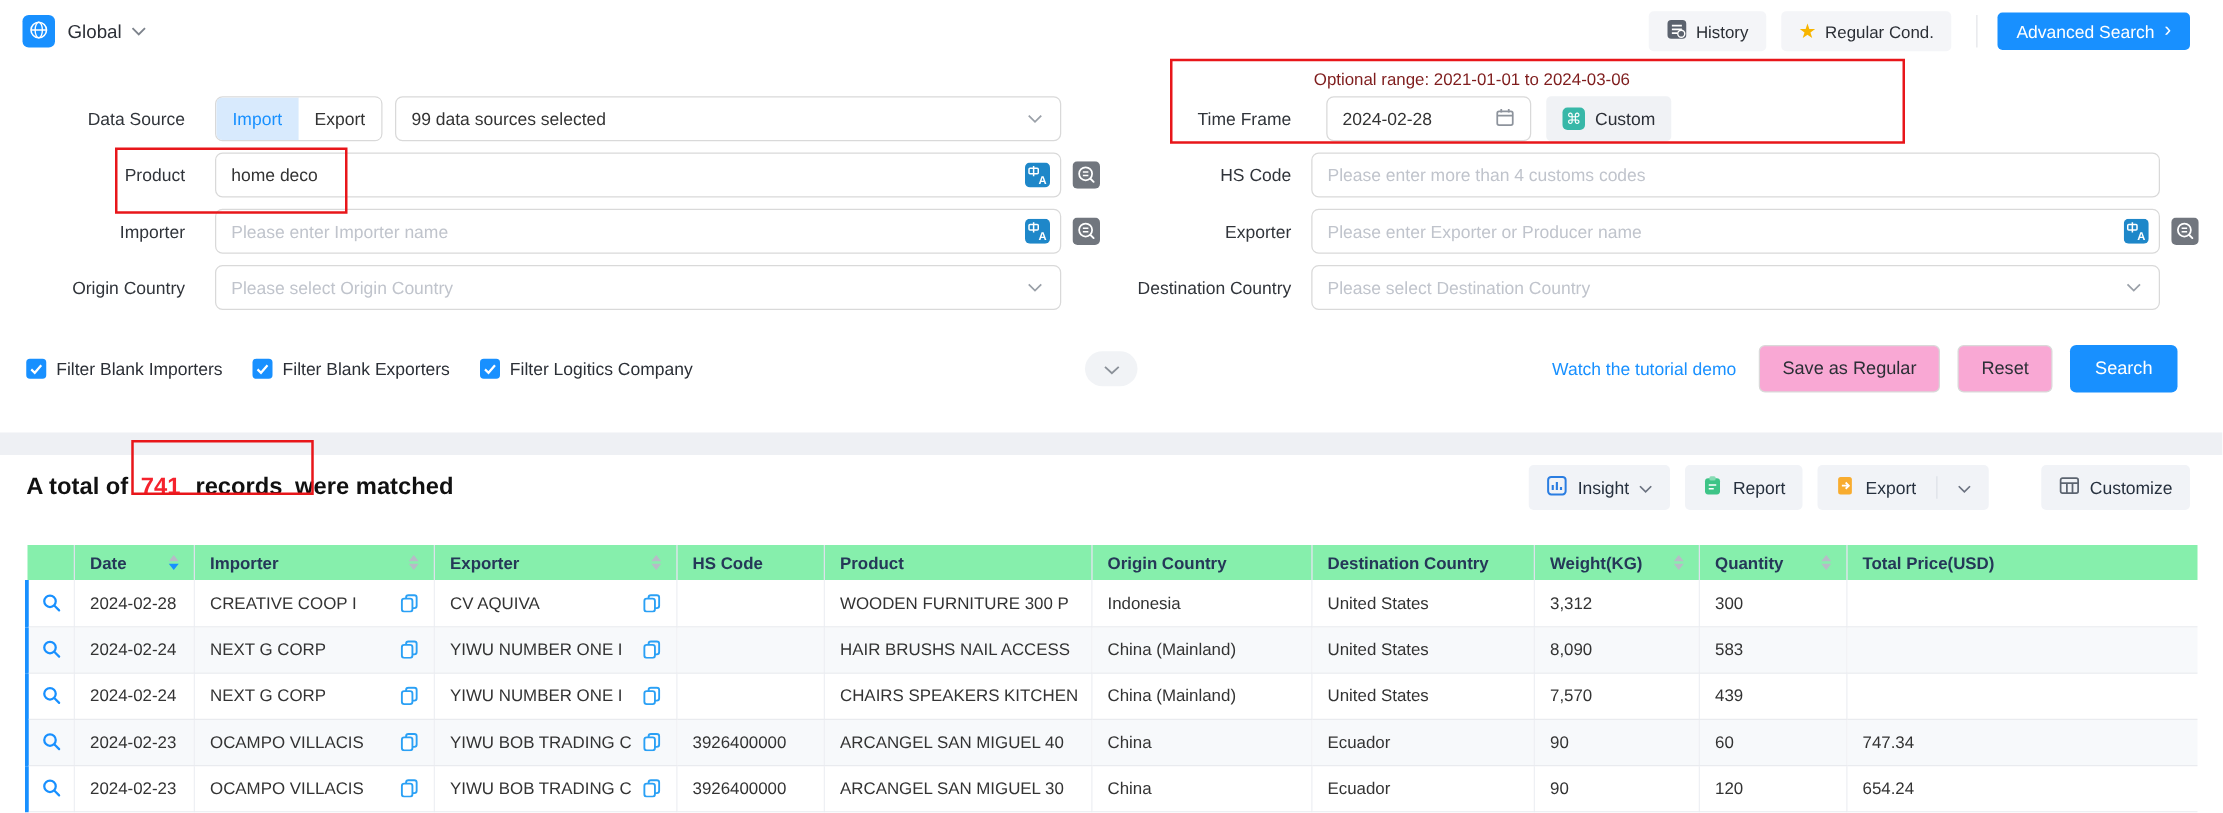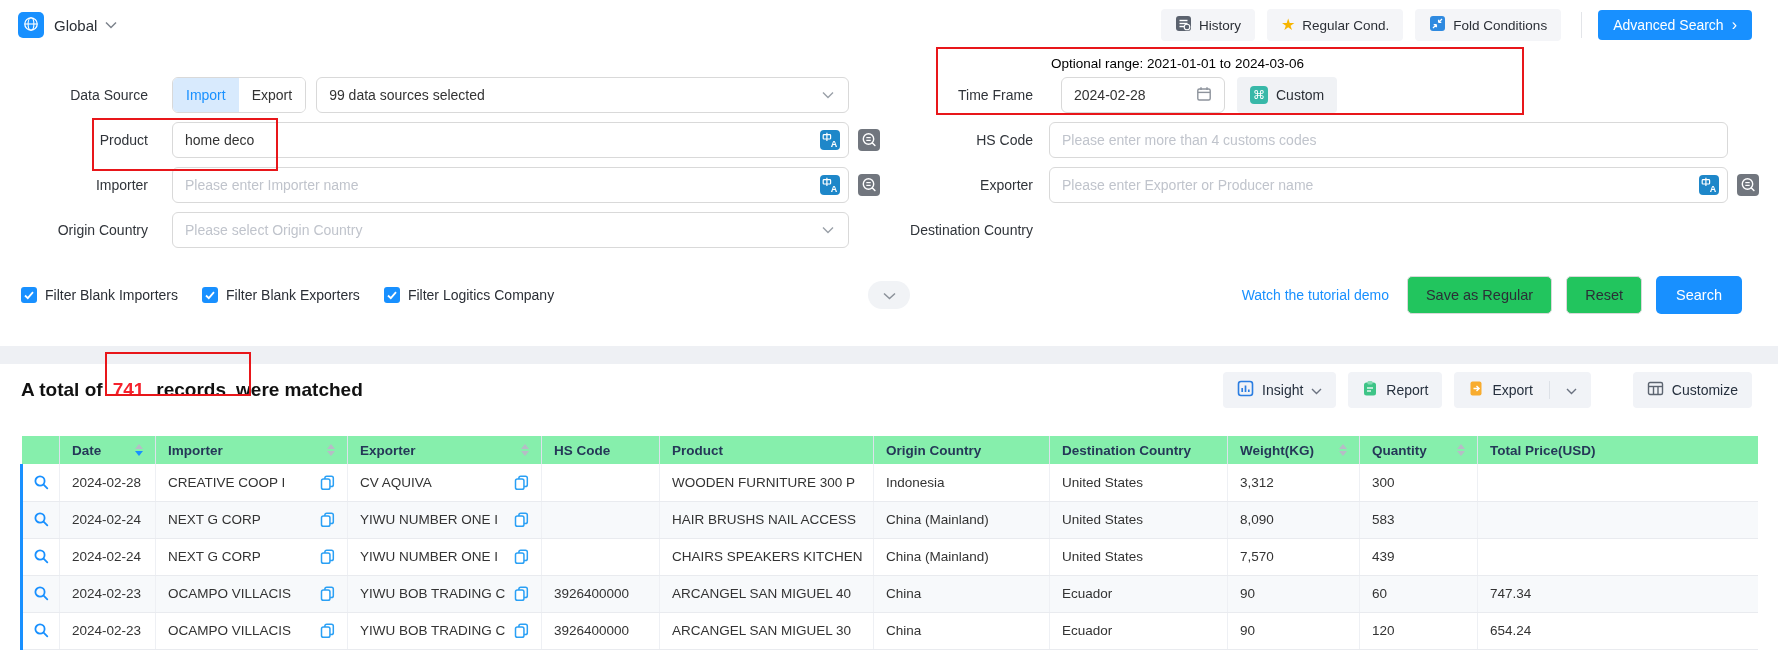--- a/index.html
+++ b/index.html
@@ -43,33 +43,33 @@
   .sel-chev { position:absolute; right:14px; top:50%; transform:translateY(-50%); display:flex; }
   .outicon { width:22px; height:22px; margin-left:9px; flex-shrink:0; display:flex; cursor:pointer; }
   .endpad9 { width:9px; flex-shrink:0; } .endpad40 { width:40px; flex-shrink:0; } .endpad19 { width:19px; flex-shrink:0; } .endpad50 { width:50px; flex-shrink:0; }
   .datebox { width:164px; flex-shrink:0; justify-content:space-between; cursor:pointer; }
   .datebox .dtxt { font-size:14px; color:#333; }
   .gap12 { width:12px; flex-shrink:0; }
   .custom-chip { height:36px; margin-left:12px; background:#f0f2f5; border-radius:4px; padding:0 13px;
                  display:flex; align-items:center; gap:8px; font-size:14px; color:#2b2f36; cursor:pointer; flex-shrink:0; }
   .cmd-ic { width:18px; height:18px; border-radius:4px; background:#38b8a8; color:#fff; display:flex; align-items:center;
             justify-content:center; font-size:12px; font-family:"DejaVu Sans",sans-serif; }
-  .opt-range { position:absolute; top:-21px; left:2px; color:#000000; font-size:13.5px; white-space:nowrap; }
+  .opt-range { position:absolute; top:-21px; left:2px; color:#7f1d1d; font-size:13.5px; white-space:nowrap; }
   .time-ctl { position:relative; display:flex; align-items:center; flex:1; }
 
   
   .cond-row { position:relative; display:flex; align-items:center; height:36px; margin-top:20px; padding:0 36px 0 21px; }
   .cb-item { display:flex; align-items:center; margin-right:24px; cursor:pointer; }
   .cb { width:16px; height:16px; border-radius:3px; background:#1890ff; display:flex; align-items:center; justify-content:center; flex-shrink:0; }
   .cb-label { margin-left:8px; font-size:14px; color:#2b2f36; white-space:nowrap; }
   .collapse-pill { position:absolute; left:868px; top:4px; width:42px; height:28px; border-radius:14px; background:#f1f3f6;
                    display:flex; align-items:center; justify-content:center; cursor:pointer; }
   .cond-right { margin-left:auto; display:flex; align-items:center; gap:14px; }
   .tut-link { color:#1890ff; font-size:14px; cursor:pointer; white-space:nowrap; margin-right:4px; }
-  .btn-outline { height:38px; padding:0 18px; background:#22c55e; border:1px solid #d9d9d9; border-radius:5px;
+  .btn-outline { height:38px; padding:0 18px; background:#f9a8d4; border:1px solid #d9d9d9; border-radius:5px;
                  font-size:14.5px; color:#2b2f36; cursor:pointer; font-family:inherit; white-space:nowrap; }
   .btn-primary { height:38px; padding:0 20px; background:#1890ff; border:none; border-radius:5px;
                  font-size:14.5px; color:#fff; cursor:pointer; font-family:inherit; }
 
   .band { height:18px; background:#eef0f4; margin-top:33px; }
 
   
   .results-head { display:flex; align-items:center; margin-top:8px; padding:0 26px 0 21px;justify-content:space-between; }
   .rtitle { font-size:19px; font-weight:bold; color:#111; line-height:26px; white-space:nowrap; }
   .rcount { color:#f5222d; margin:0 12px 0 10px; }
@@ -132,28 +132,20 @@
           <line x1="4.5" y1="8.5" x2="12.5" y2="8.5" stroke="#fff" stroke-width="1.4"></line>
           <line x1="4.5" y1="11.5" x2="9" y2="11.5" stroke="#fff" stroke-width="1.4"></line>
           <circle cx="12" cy="12" r="2.8" fill="#5b626e" stroke="#fff" stroke-width="1.1"></circle>
         </svg></span>
     <span>History</span>
   </div>
   <div class="chip">
     <span class="star">★</span>
     <span>Regular Cond.</span>
   </div>
-  <div class="chip">
-    <span><svg width="17" height="17" viewBox="0 0 17 17">
-          <rect x="1" y="1" width="15" height="15" rx="3" fill="#2f8ae0"></rect>
-          <path d="M13 4 L9.6 7.4 M9.6 7.4 h2.7 M9.6 7.4 v-2.7" fill="none" stroke="#fff" stroke-width="1.3"></path>
-          <path d="M4 13 L7.4 9.6 M7.4 9.6 h-2.7 M7.4 9.6 v2.7" fill="none" stroke="#fff" stroke-width="1.3"></path>
-        </svg></span>
-    <span>Fold Conditions</span>
-  </div>
   <div class="vdiv"></div>
   <button class="btn-adv">
     <span>Advanced Search</span>
     <span class="arrow">›</span>
   </button>
 </div>
 
 <div class="form-section">
   <div class="form-grid">
 
@@ -290,20 +282,28 @@
               <line x1="8.3" y1="8.6" x2="12.7" y2="8.6" stroke="#fff" stroke-width="1.2"></line>
               <line x1="8.3" y1="11.4" x2="12.7" y2="11.4" stroke="#fff" stroke-width="1.2"></line>
               <line x1="14.4" y1="14" x2="16.9" y2="16.5" stroke="#fff" stroke-width="1.5" stroke-linecap="round"></line>
             </svg>
           </div>
         <div class="endpad19"></div>
       </div>
 
       <div class="frow">
         <div class="flabel-r">Destination Country</div>
+        <div class="tbox flex1">
+          <span class="ph">Please select Destination Country</span>
+          <span class="sel-chev">
+              <svg width="12" height="8" viewBox="0 0 12 8">
+                <polyline points="1,1.5 6,6.5 11,1.5" fill="none" stroke="#9aa0a8" stroke-width="1.4"></polyline>
+              </svg>
+            </span>
+        </div>
         <div class="endpad50"></div>
       </div>
     </div>
   </div>
 
   <div class="cond-row">
     <div class="cb-item">
       <span class="cb">
           <svg width="10" height="9" viewBox="0 0 10 9">
             <polyline points="1,4.5 3.8,7.2 9,1.2" fill="none" stroke="#fff" stroke-width="1.8"></polyline>

